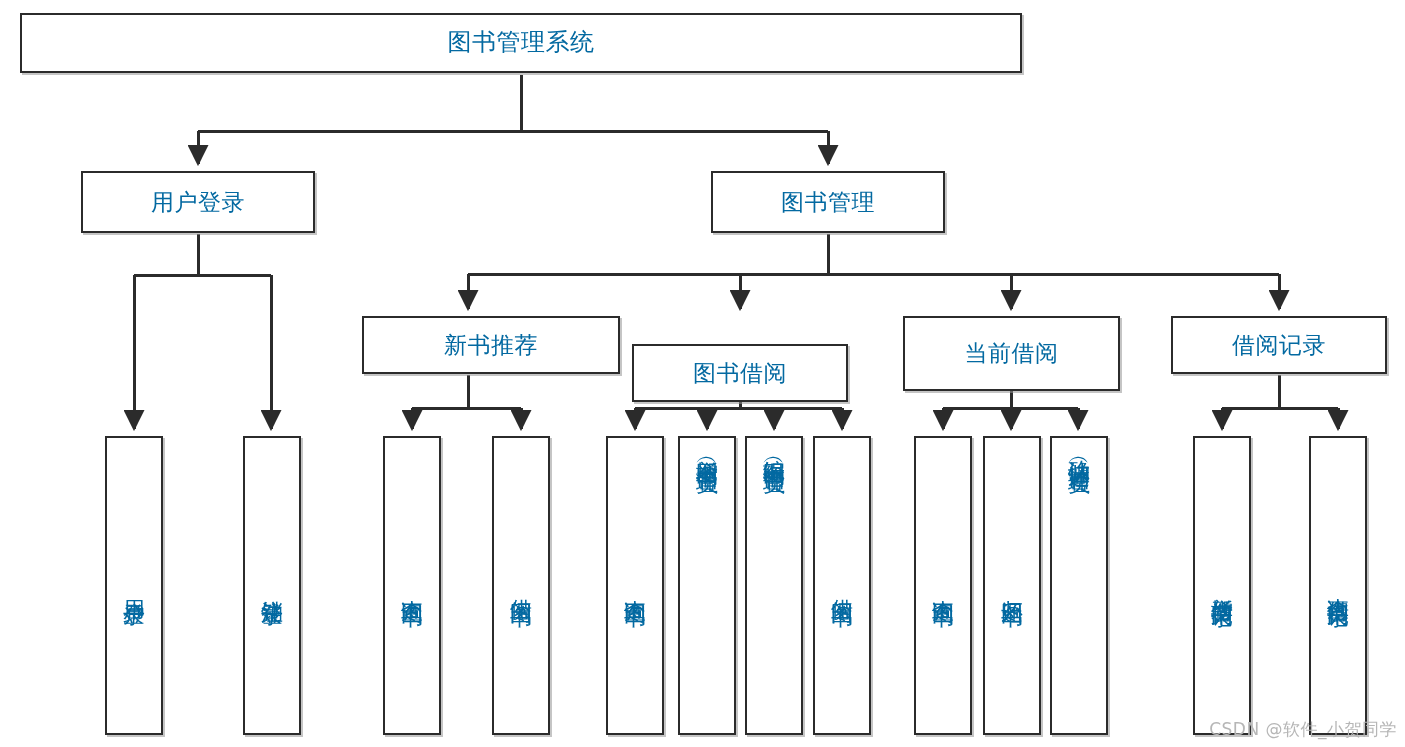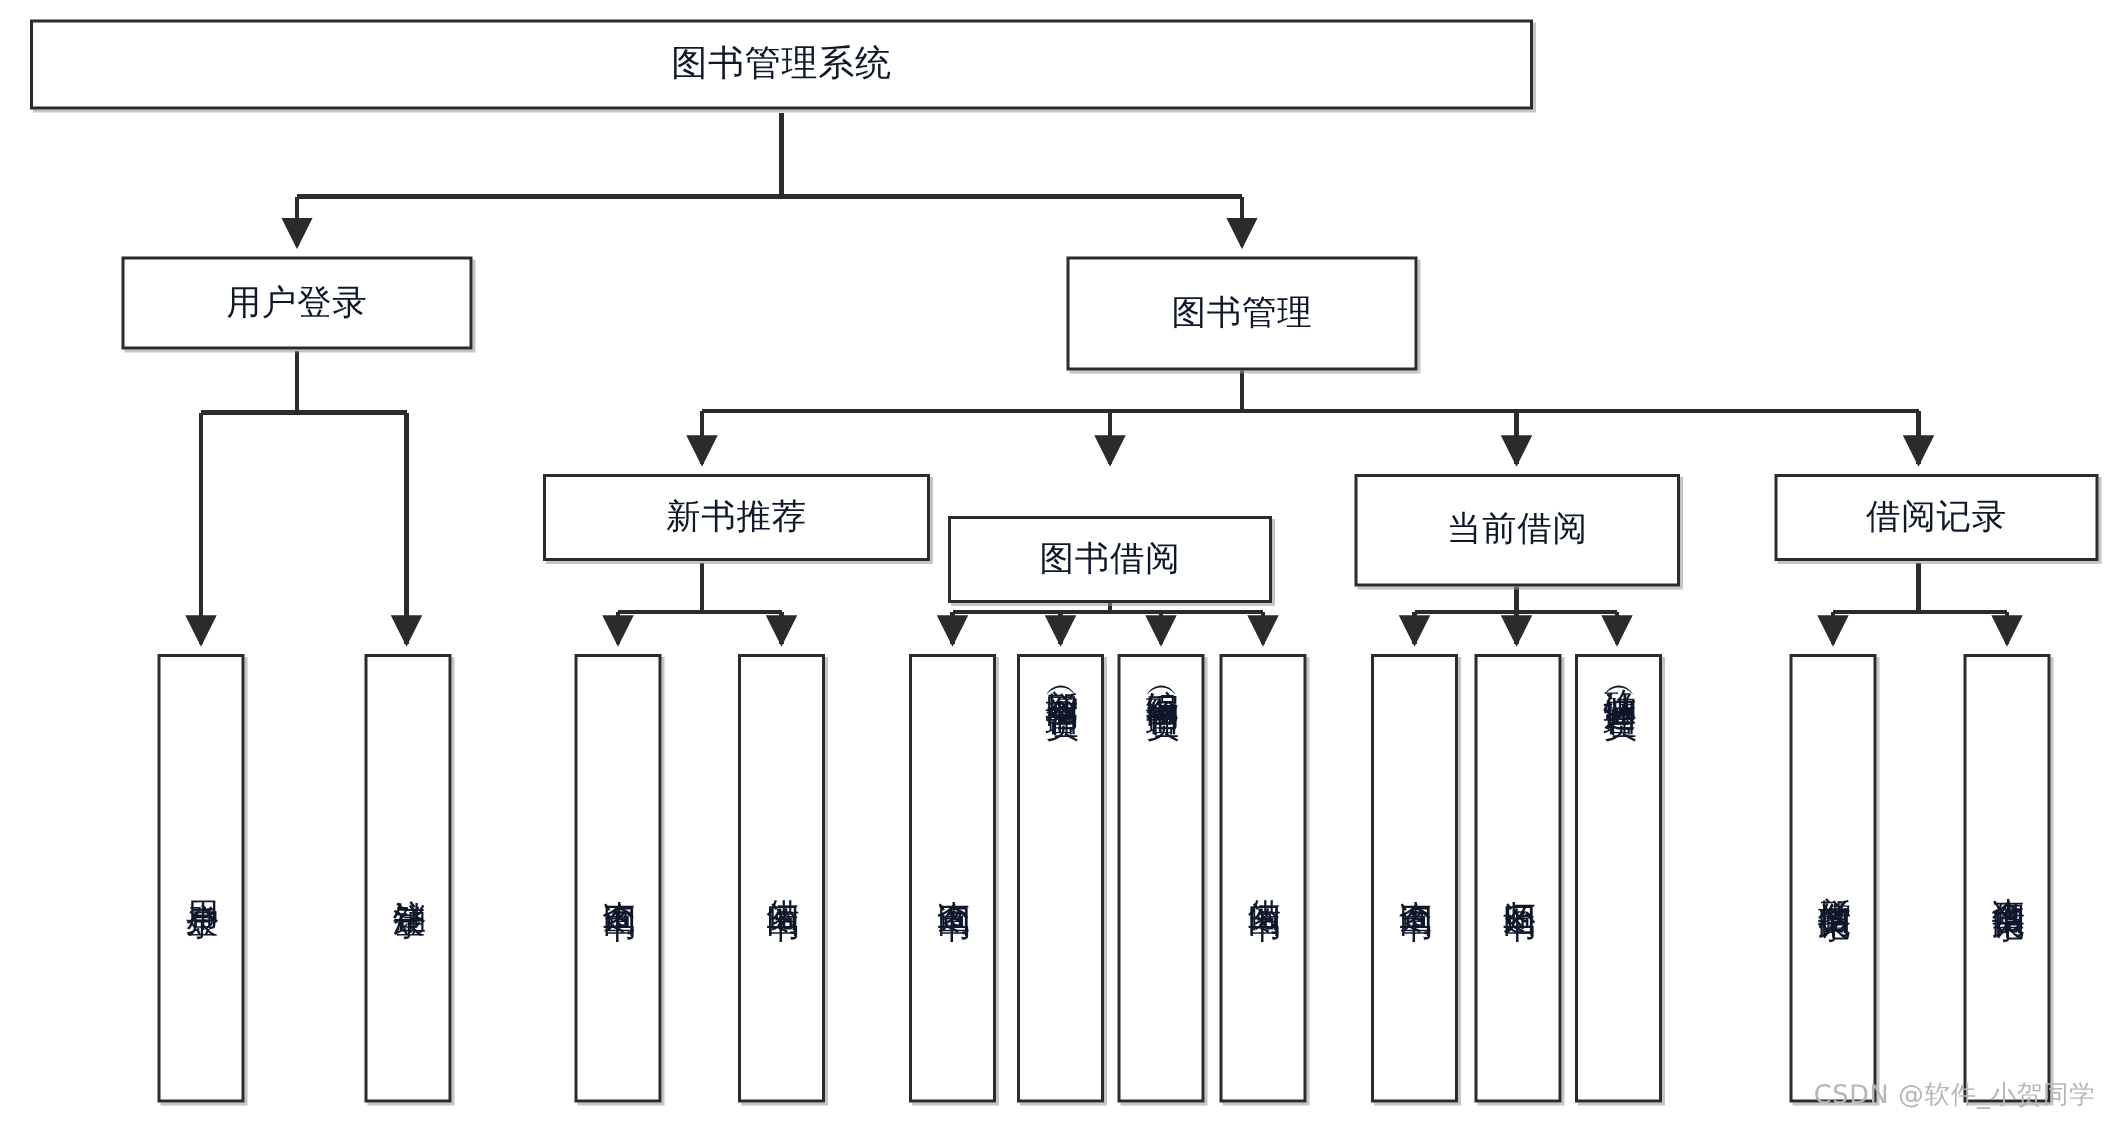--- a/index.html
+++ b/index.html
@@ -23,21 +23,21 @@
   }
   .node {
     position: absolute;
     box-sizing: border-box;
     background: #ffffff;
     border: 2px solid #2b2b2b;
     box-shadow: 2px 2px 0 rgba(150,150,150,0.55);
     display: flex;
     align-items: center;
     justify-content: center;
-    color: #0f172a;
+    color: #0369a1;
   }
   .node .label {
     display: block;
     text-align: center;
     line-height: 1.08;
     letter-spacing: 0.5px;
   }
   
   .node.horiz .label {
     font-size: 23px;
@@ -130,34 +130,34 @@
   </g>
 </svg>
 
 <div class="node horiz level0" style="left:20px; top:13px; width:1002px; height:60px;">
   <span class="label">图书管理系统</span>
 </div>
 
 <div class="node horiz" style="left:81px; top:171px; width:234px; height:62px;">
   <span class="label">用户登录</span>
 </div>
-<div class="node horiz" style="left:711px; top:171px; width:234px; height:76px;">
+<div class="node horiz" style="left:711px; top:171px; width:234px; height:62px;">
   <span class="label">图书管理</span>
 </div>
 
 <div class="node horiz" style="left:362px; top:316px; width:258px; height:58px;">
   <span class="label">新书推荐</span>
 </div>
 <div class="node horiz" style="left:632px; top:316px; width:216px; height:58px;margin-top:28px;">
   <span class="label">图书借阅</span>
 </div>
 <div class="node horiz" style="left:903px; top:316px; width:217px; height:75px;">
   <span class="label">当前借阅</span>
 </div>
-<div class="node horiz" style="left:1171px; top:316px; width:216px; height:58px;margin-left:12px;">
+<div class="node horiz" style="left:1171px; top:316px; width:216px; height:58px;">
   <span class="label">借阅记录</span>
 </div>
 
 <div class="node vert centered" style="left:105px; top:436px; width:58px; height:299px;">
   <span class="label">用户登录</span>
 </div>
 <div class="node vert centered" style="left:243px; top:436px; width:58px; height:299px;">
   <span class="label">注销登录</span>
 </div>
 

